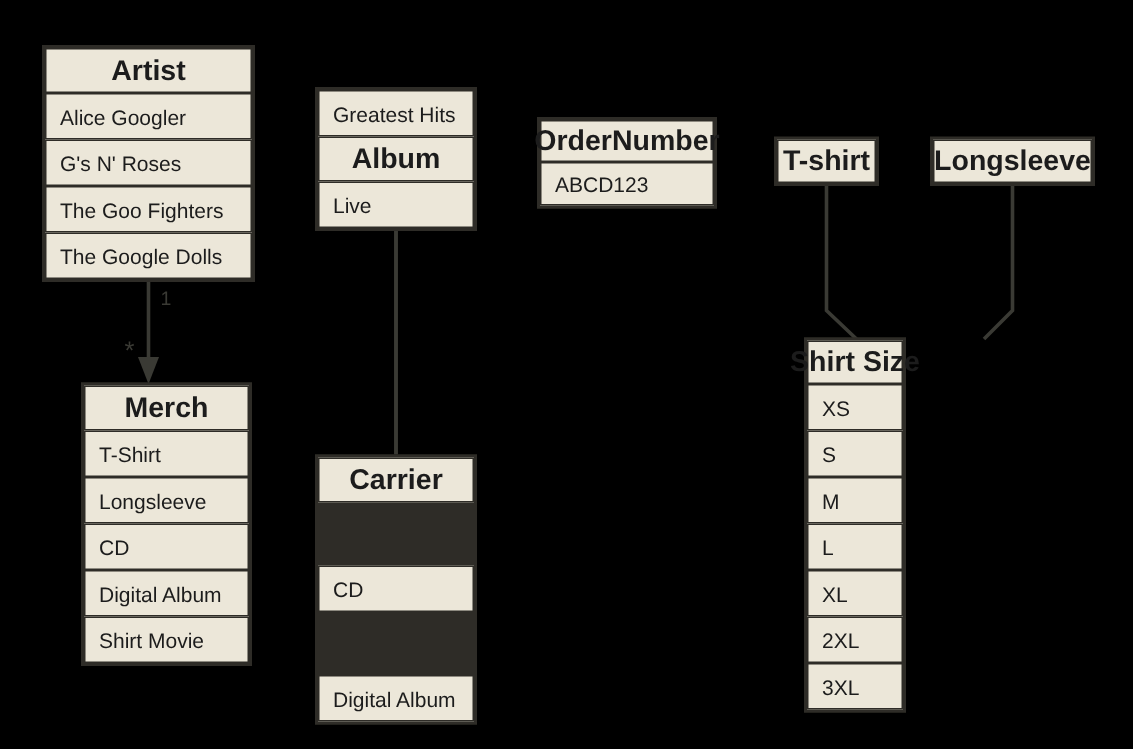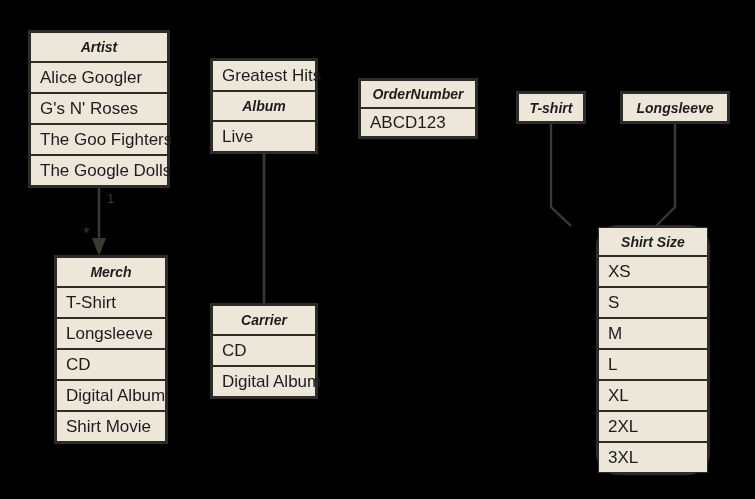--- a/index.html
+++ b/index.html
@@ -23,32 +23,31 @@
     background: #2e2c27;
     display: flex;
     flex-direction: column;
     z-index: 3;
   }
   .cell {
     box-sizing: border-box;
     background: #ece7d9;
     color: #1c1c1c;
     border: 1px solid #2e2c27;
-    font-size: 17px;
+    font-size: 14px;
     line-height: 1;
     display: flex;
     align-items: center;
     padding: 0 9px;
     white-space: nowrap;
   }
   .cell.header {
     justify-content: center;
     font-weight: bold;
-    font-size: 14px;
-    font-style: italic;
+    font-size: 19px;
   }
   .cell.row {
     justify-content: flex-start;
   }
   .connector {
     position: absolute;
     z-index: 1;
     overflow: visible;
   }
   .multiplicity {
@@ -118,27 +117,27 @@
 
   <div class="entity" style="left:54px; top:255px; width:114px;">
     <div class="cell header" style="height:30px;">Merch</div>
     <div class="cell row" style="height:31px;">T-Shirt</div>
     <div class="cell row" style="height:31px;">Longsleeve</div>
     <div class="cell row" style="height:31px;">CD</div>
     <div class="cell row" style="height:31px;">Digital Album</div>
     <div class="cell row" style="height:31px;">Shirt Movie</div>
   </div>
 
-  <div class="entity" style="left:210px; top:303px; width:108px;">
+  <div class="entity" style="left:210px; top:303px; width:108px;gap:42px;">
     <div class="cell header" style="height:30px;">Carrier</div>
     <div class="cell row" style="height:31px;">CD</div>
     <div class="cell row" style="height:31px;">Digital Album</div>
   </div>
 
-  <div class="entity" style="left:596px; top:225px; width:114px;border-radius:21px;">
+  <div class="entity" style="left:536px; top:225px; width:68px;">
     <div class="cell header" style="height:29px;">Shirt Size</div>
     <div class="cell row" style="height:31px;">XS</div>
     <div class="cell row" style="height:31px;">S</div>
     <div class="cell row" style="height:31px;">M</div>
     <div class="cell row" style="height:31px;">L</div>
     <div class="cell row" style="height:31px;">XL</div>
     <div class="cell row" style="height:31px;">2XL</div>
     <div class="cell row" style="height:31px;">3XL</div>
   </div>
 

